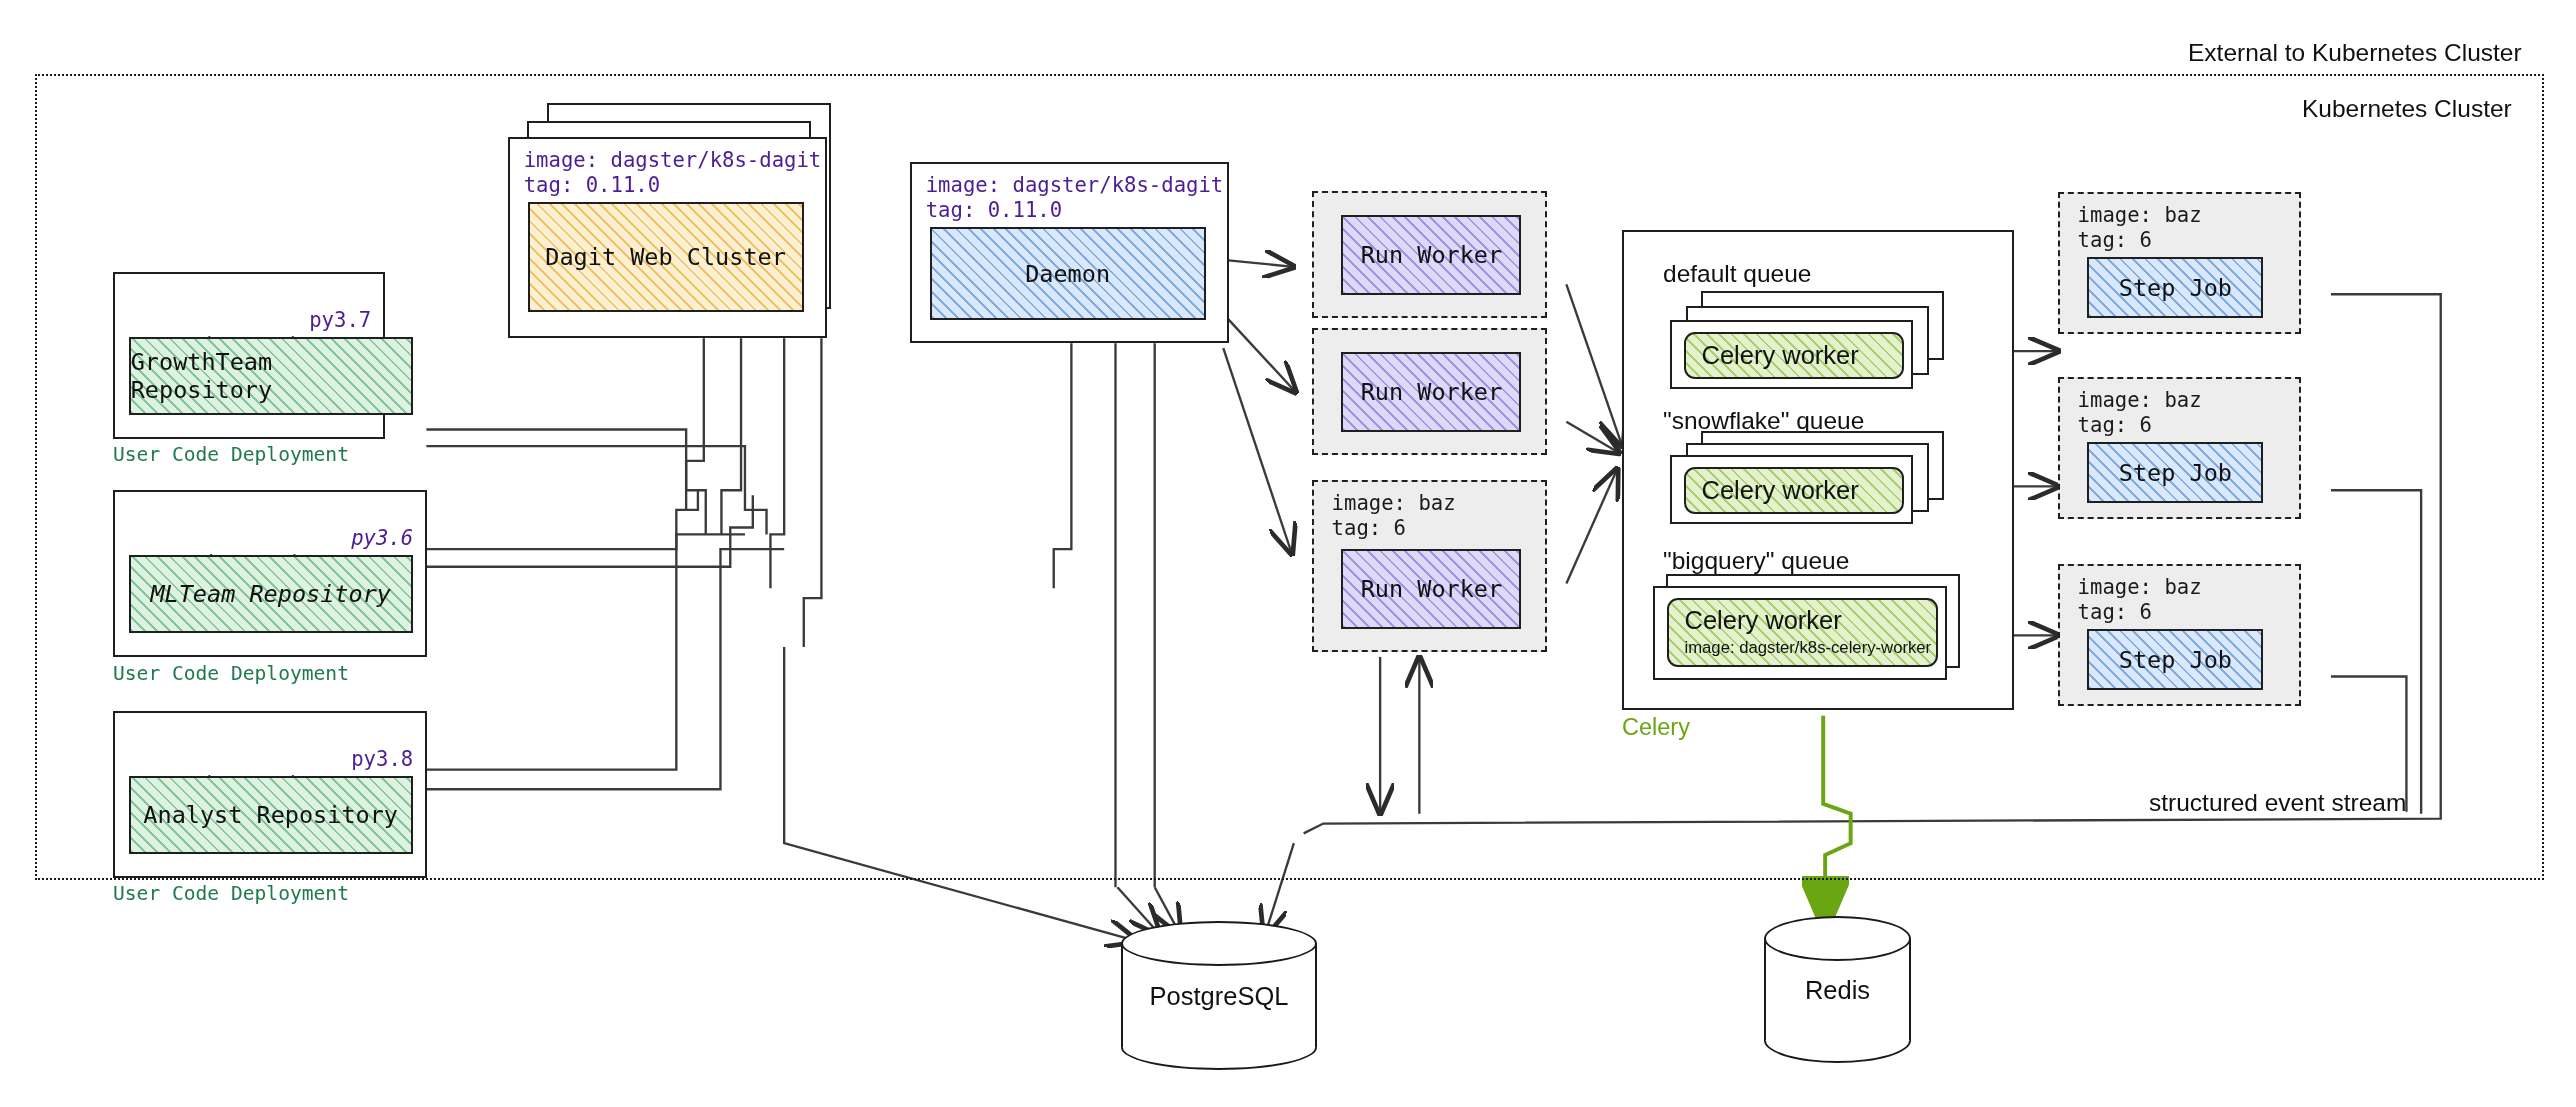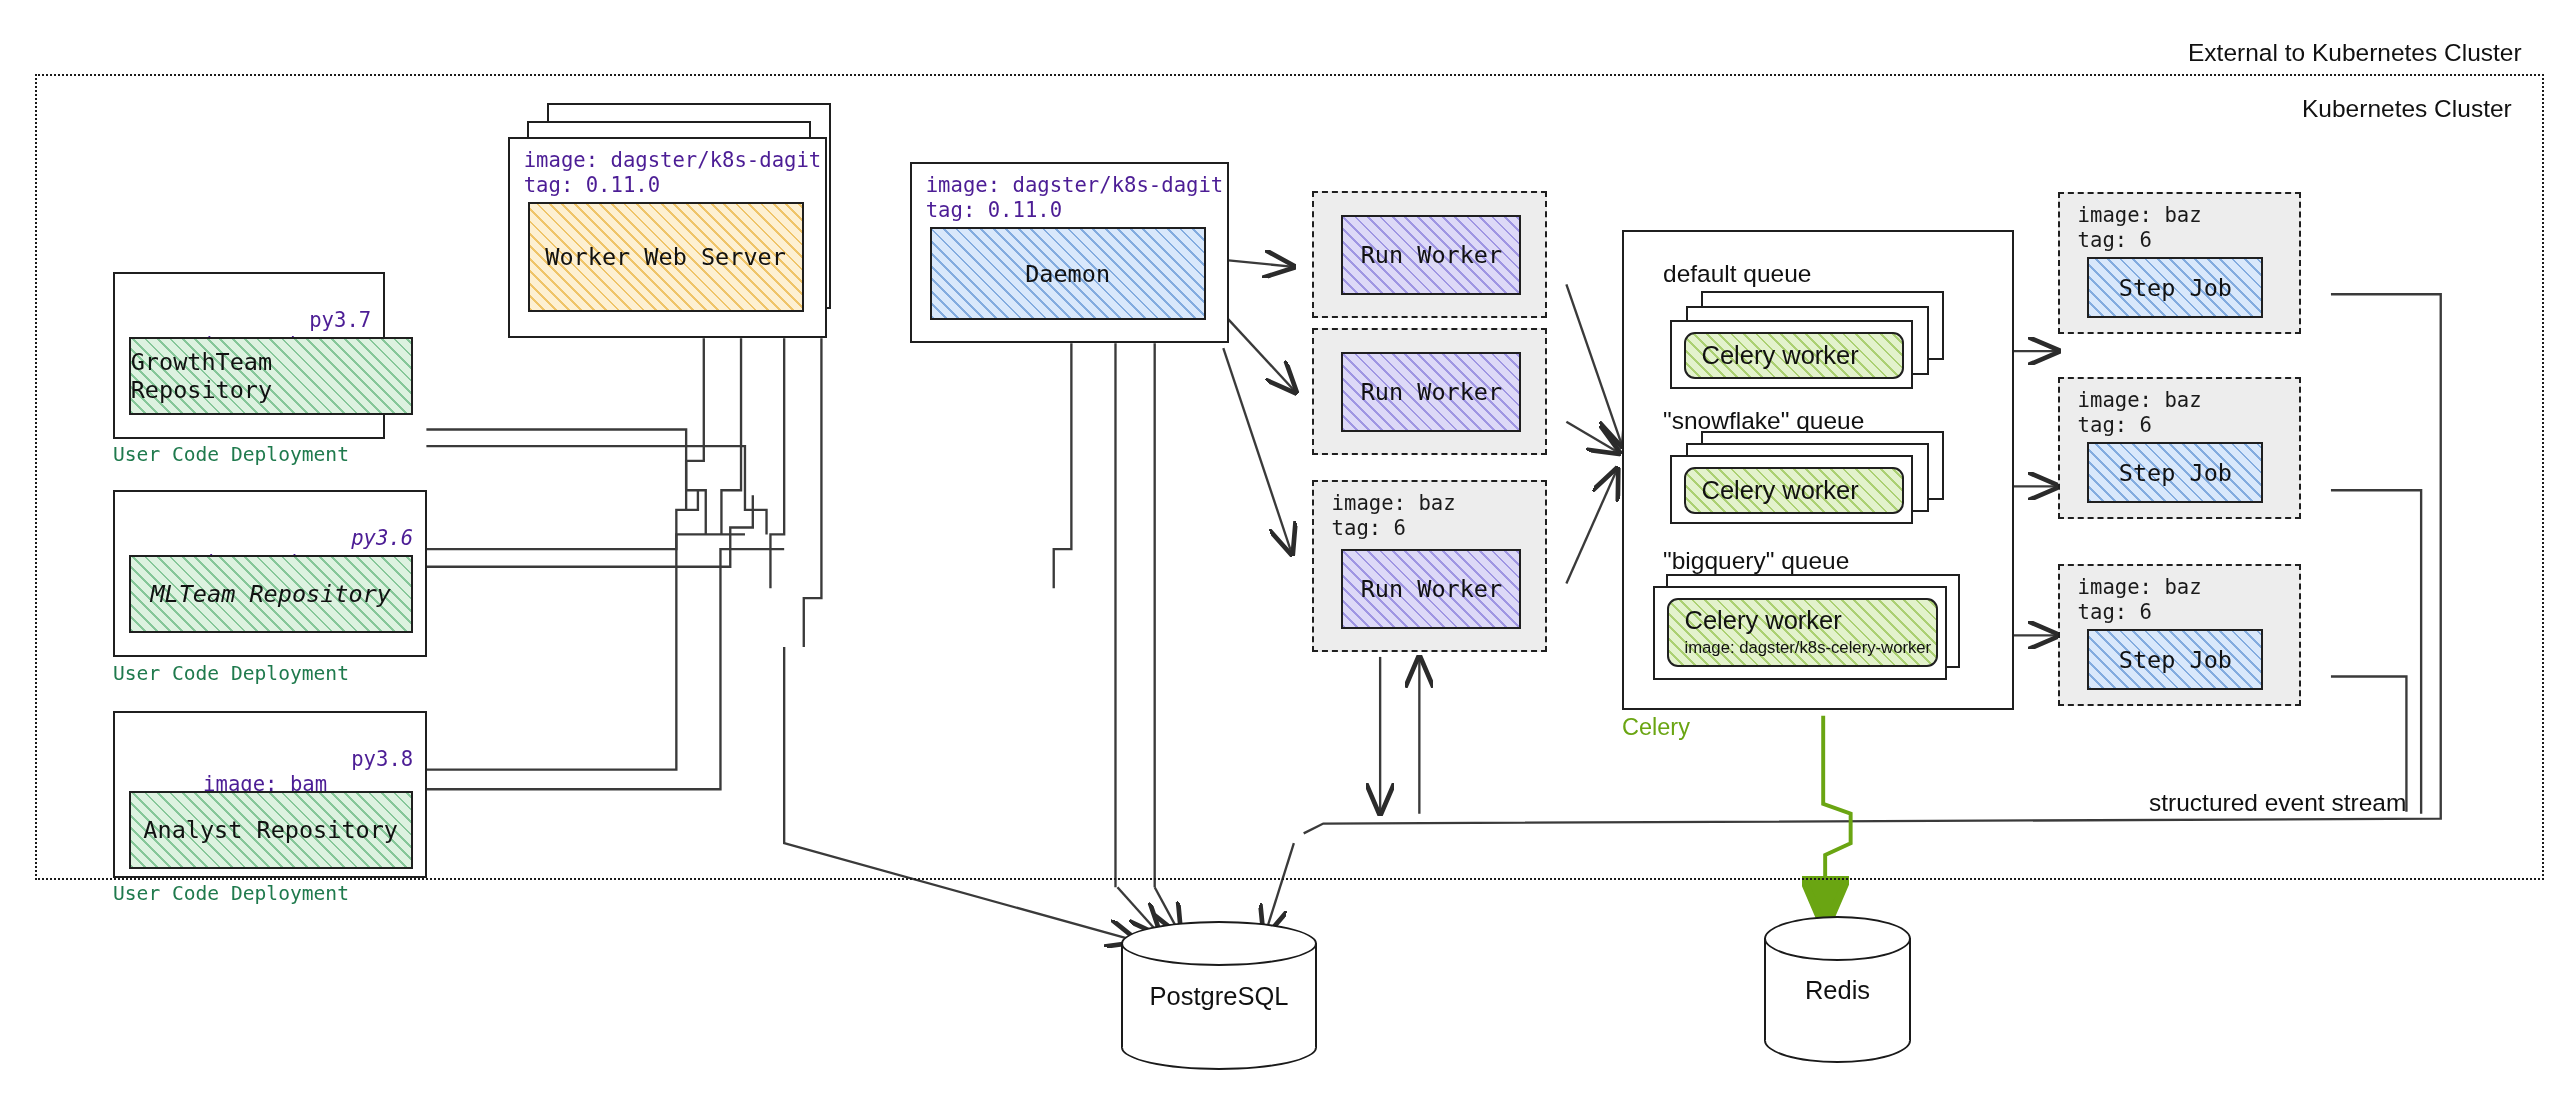--- a/index.html
+++ b/index.html
@@ -163,30 +163,30 @@
     <div class="inner hatch-green" style="left:13.7px;top:63px;width:284px;height:78px;">MLTeam Repository</div>
   </div>
   <div class="caption" style="left:113px;top:662px;">User Code Deployment</div>
 
   <div class="card" style="left:113px;top:711px;width:314px;height:167px;">
     <div class="meta">
       <span class="right">py3.8</span>
       <span>image: bam</span>
     </div>
     <div class="meta" style="padding-top:0;">tag: latest</div>
-    <div class="inner hatch-green" style="left:13.7px;top:63px;width:284px;height:78px;margin-top:15px;">Analyst Repository</div>
+    <div class="inner hatch-green" style="left:13.7px;top:63px;width:284px;height:78px;">Analyst Repository</div>
   </div>
   <div class="caption" style="left:113px;top:882px;">User Code Deployment</div>
 
   <div class="stack" style="left:547px;top:103px;width:284px;height:206px;"></div>
   <div class="stack" style="left:527px;top:121px;width:284px;height:206px;"></div>
   <div class="card" style="left:508px;top:137px;width:319px;height:201px;">
     <div class="meta">image: dagster/k8s-dagit</div>
     <div class="meta" style="padding-top:0;">tag: 0.11.0</div>
-    <div class="inner hatch-orange" style="left:17.6px;top:63px;width:276px;height:110px;">Worker Web Server</div>
+    <div class="inner hatch-orange" style="left:17.6px;top:63px;width:276px;height:110px;">Dagit Web Cluster</div>
   </div>
 
   <div class="card" style="left:910px;top:162px;width:319px;height:181px;">
     <div class="meta">image: dagster/k8s-dagit</div>
     <div class="meta" style="padding-top:0;">tag: 0.11.0</div>
     <div class="inner hatch-blue" style="left:17.6px;top:63px;width:276px;height:93px;">Daemon</div>
   </div>
 
   <div class="dashgroup" style="left:1312px;top:191px;width:235px;height:127px;">
     <div class="inner hatch-purple" style="left:27.4px;top:21.6px;width:180px;height:80px;">Run Worker</div>

